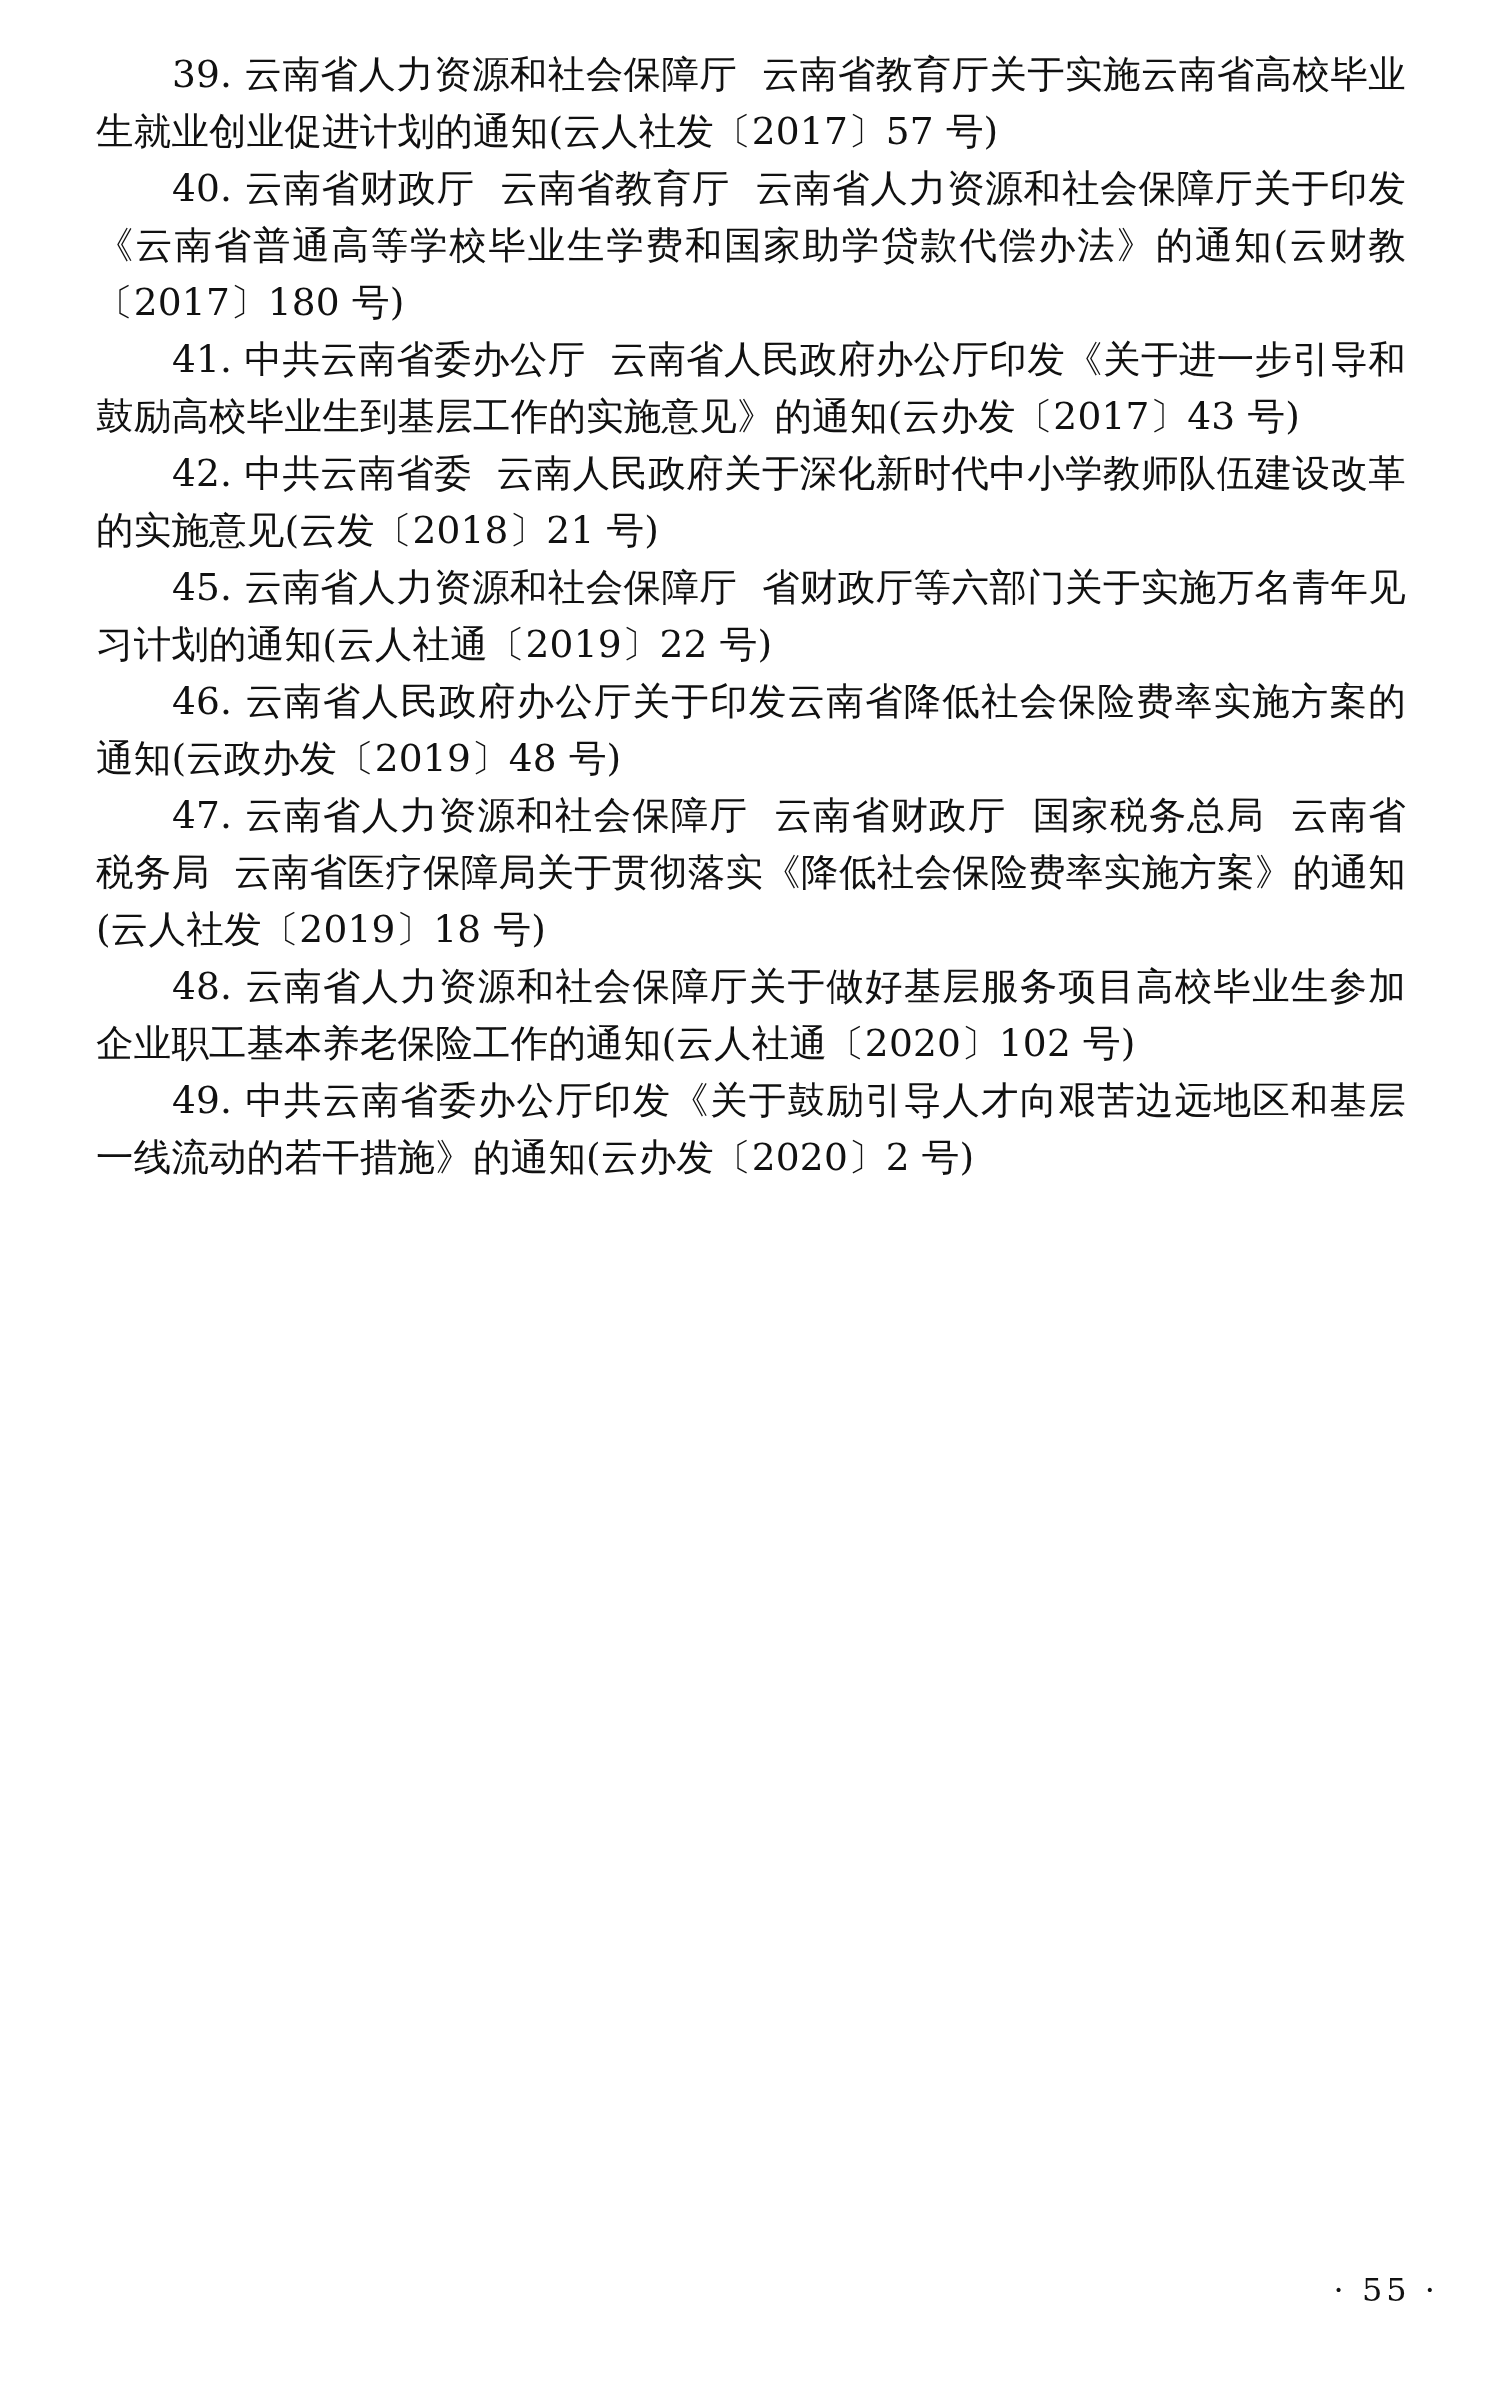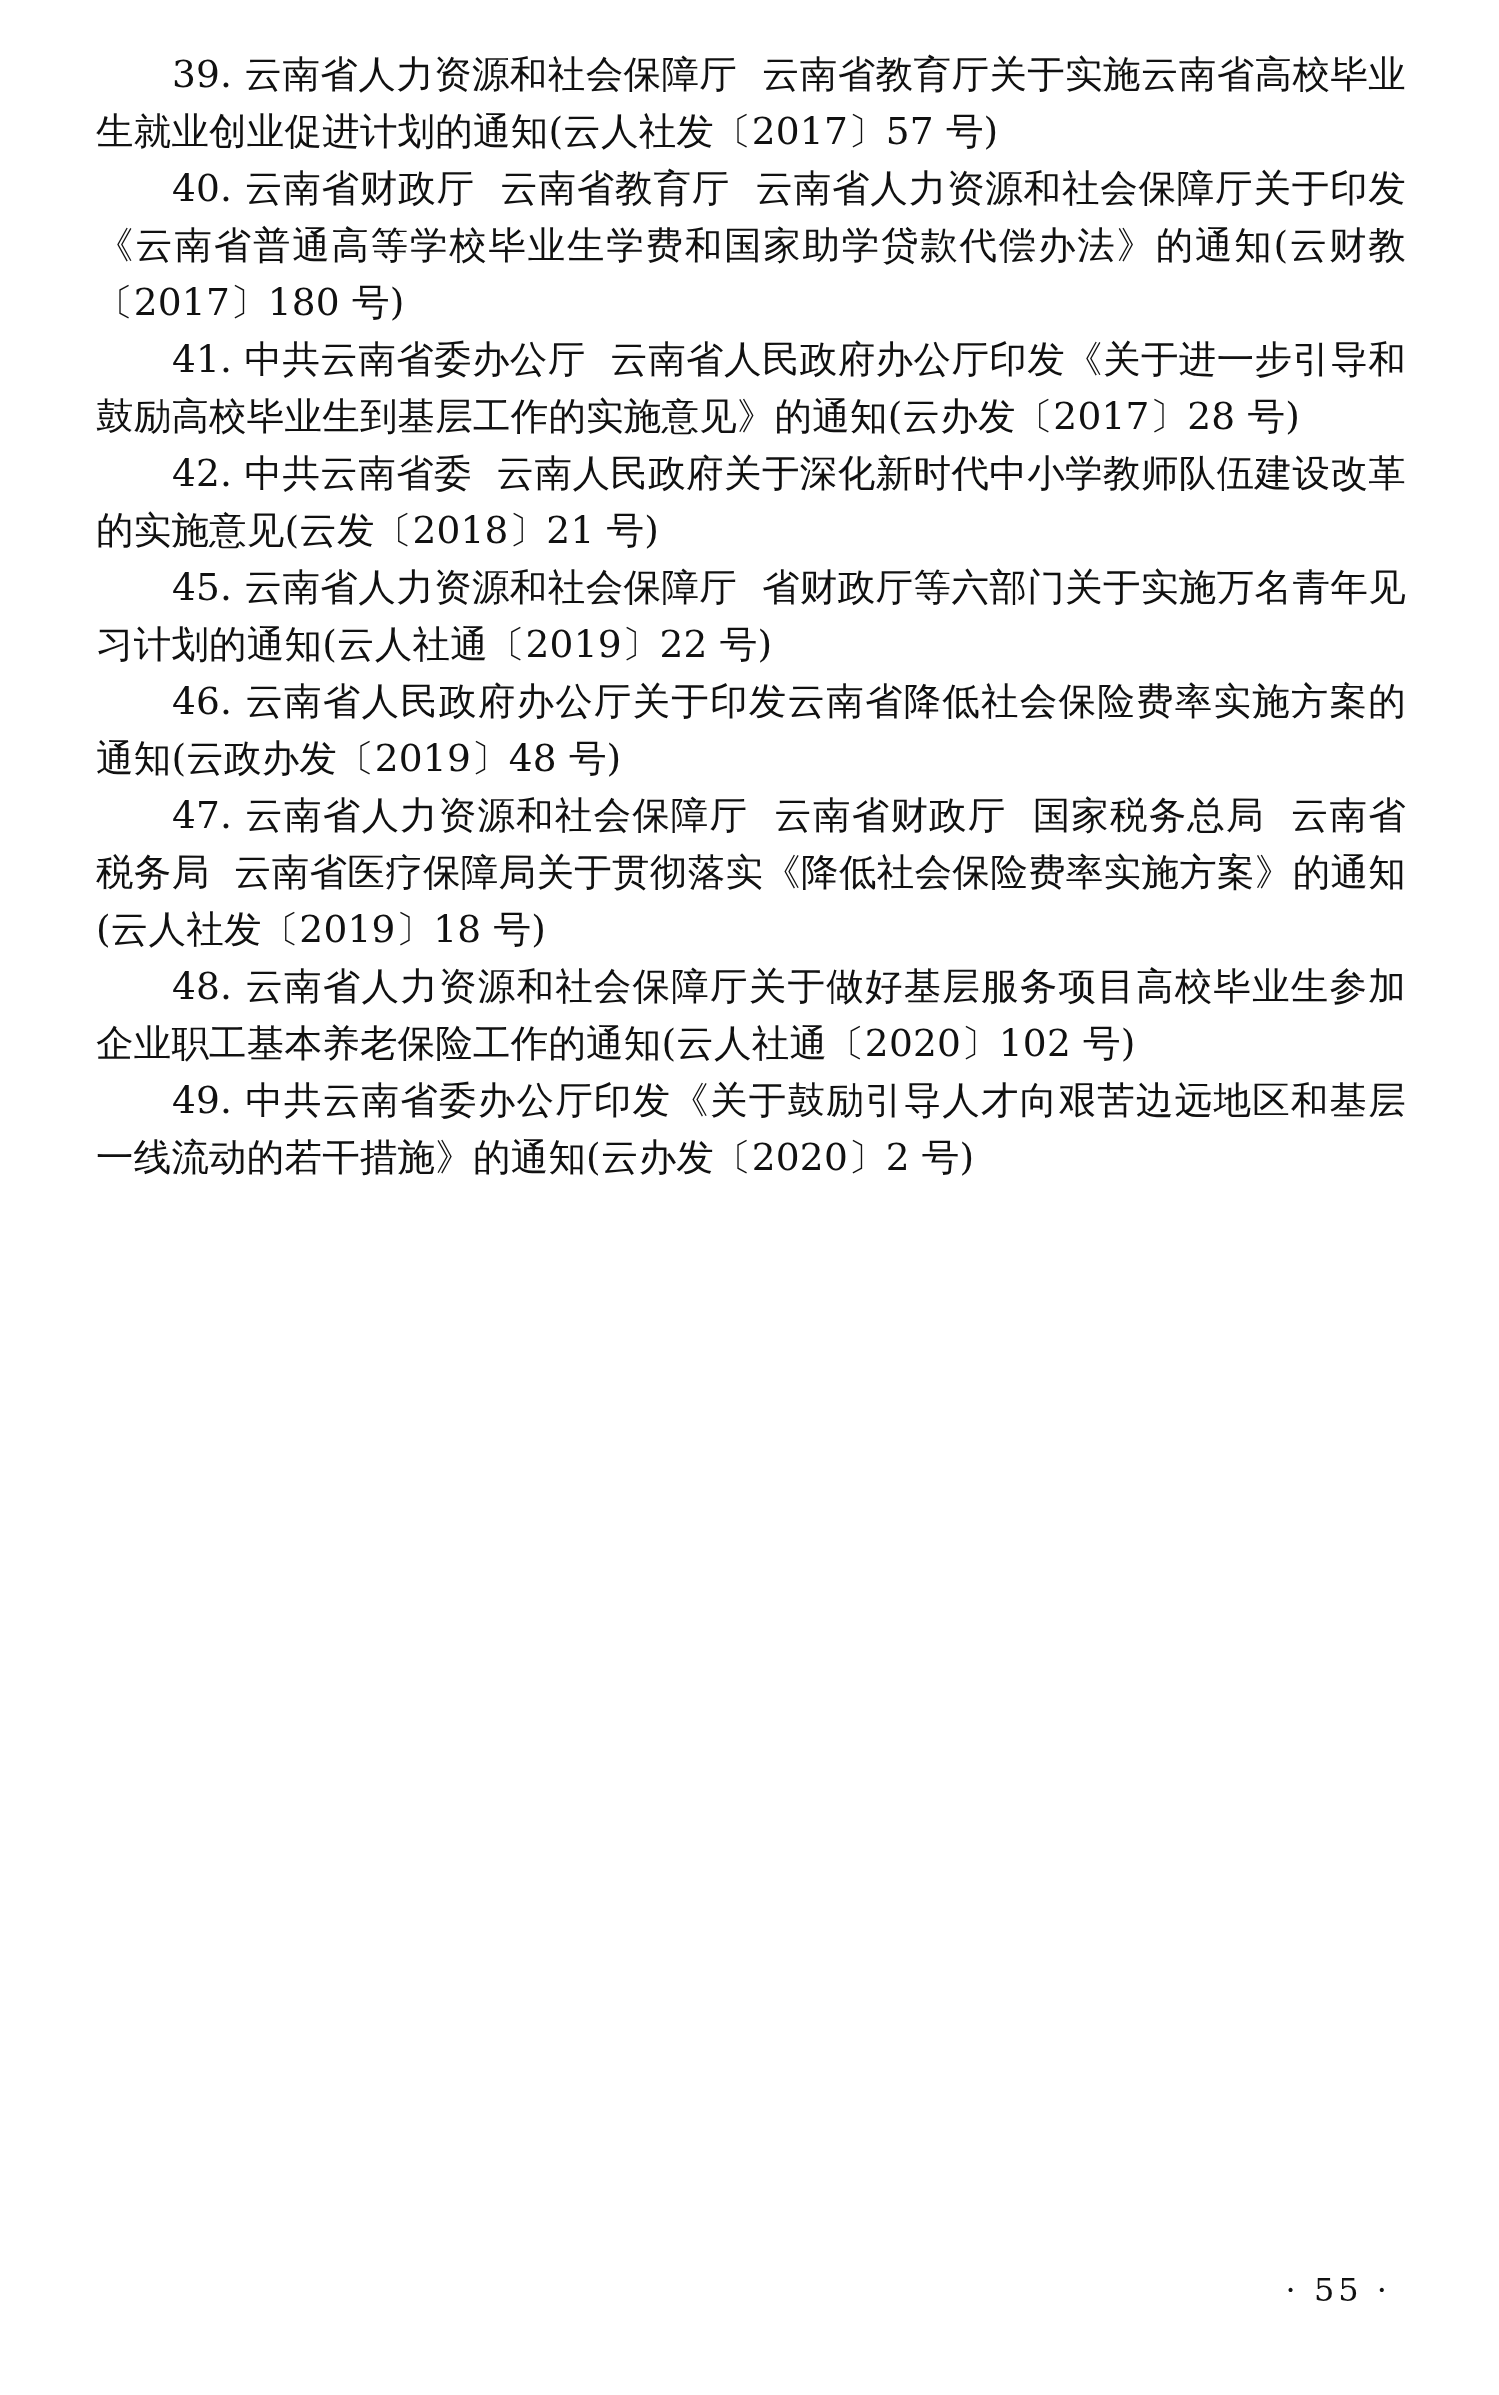--- a/index.html
+++ b/index.html
@@ -36,38 +36,38 @@
     font-family: "DejaVu Serif", "Liberation Serif", serif;
     white-space: pre-wrap;
     word-break: break-all;
   }
   .para.indent {
     text-indent: 76px;
   }
   .footer {
     position: absolute;
     left: 0;
-    right: 8px;
+    right: 0;
     bottom: 44px;
     text-align: right;
-    padding-right: 100px;
+    padding-right: 60px;
     font-size: 32px;
     letter-spacing: 4px;
     font-family: "DejaVu Serif", "Liberation Serif", serif;
     color: #111111;
   }
 </style>
 </head>
 <body>
 
 <div class="page">
   <div class="content">
     <p class="para indent">39. 云南省人力资源和社会保障厅  云南省教育厅关于实施云南省高校毕业生就业创业促进计划的通知(云人社发〔2017〕57 号)</p>
     <p class="para indent">40. 云南省财政厅  云南省教育厅  云南省人力资源和社会保障厅关于印发《云南省普通高等学校毕业生学费和国家助学贷款代偿办法》的通知(云财教〔2017〕180 号)</p>
-    <p class="para indent">41. 中共云南省委办公厅  云南省人民政府办公厅印发《关于进一步引导和鼓励高校毕业生到基层工作的实施意见》的通知(云办发〔2017〕28 号)</p>
+    <p class="para indent">41. 中共云南省委办公厅  云南省人民政府办公厅印发《关于进一步引导和鼓励高校毕业生到基层工作的实施意见》的通知(云办发〔2017〕43 号)</p>
     <p class="para indent">42. 中共云南省委  云南人民政府关于深化新时代中小学教师队伍建设改革的实施意见(云发〔2018〕21 号)</p>
     <p class="para indent">45. 云南省人力资源和社会保障厅  省财政厅等六部门关于实施万名青年见习计划的通知(云人社通〔2019〕22 号)</p>
     <p class="para indent">46. 云南省人民政府办公厅关于印发云南省降低社会保险费率实施方案的通知(云政办发〔2019〕48 号)</p>
     <p class="para indent">47. 云南省人力资源和社会保障厅  云南省财政厅  国家税务总局  云南省税务局  云南省医疗保障局关于贯彻落实《降低社会保险费率实施方案》的通知(云人社发〔2019〕18 号)</p>
     <p class="para indent">48. 云南省人力资源和社会保障厅关于做好基层服务项目高校毕业生参加企业职工基本养老保险工作的通知(云人社通〔2020〕102 号)</p>
     <p class="para indent">49. 中共云南省委办公厅印发《关于鼓励引导人才向艰苦边远地区和基层一线流动的若干措施》的通知(云办发〔2020〕2 号)</p>
   </div>
   <div class="footer">· 55 ·</div>
 </div>
 

